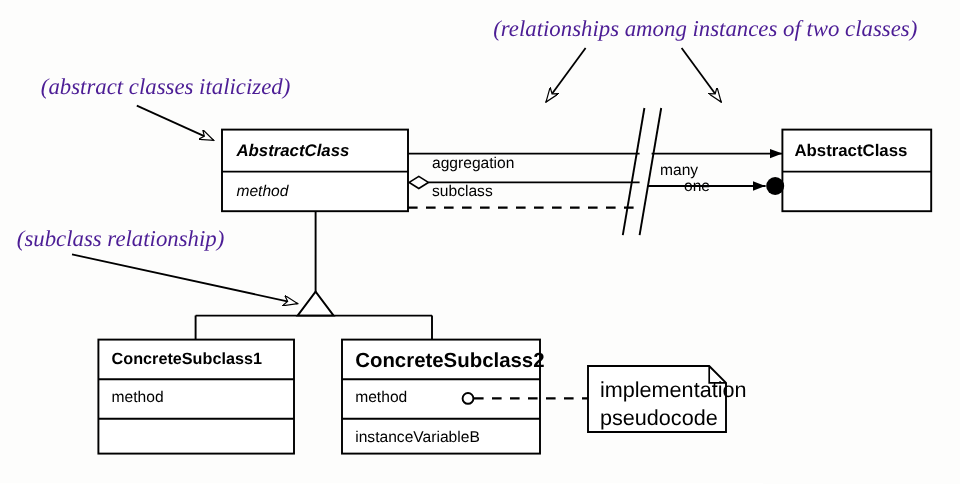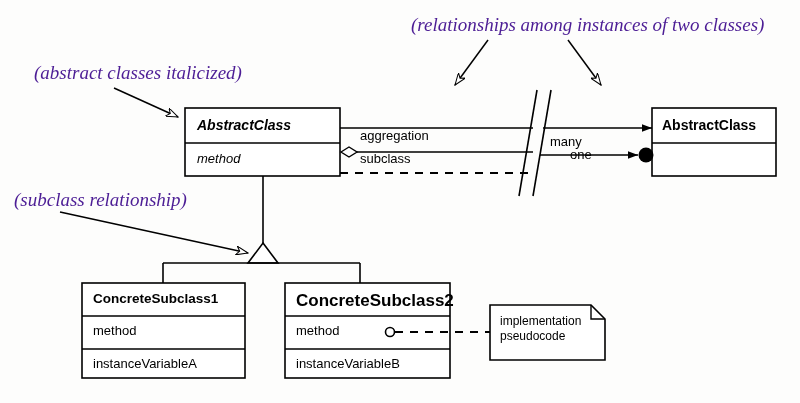--- a/index.html
+++ b/index.html
@@ -47,21 +47,21 @@
     position: absolute;
     font-family: "Liberation Serif", serif;
     font-style: italic;
     font-size: 19px;
     color: #4c1d95;
     white-space: nowrap;
   }
   .note-text {
     position: absolute;
     font-family: "Liberation Sans", sans-serif;
-    font-size: 12px;
+    font-size: 18px;
     line-height: 1.25;
     color: #000;
     white-space: pre-line;
   }
 </style>
 </head>
 <body>
 
 <div id="diagram-root">
 
@@ -144,21 +144,20 @@
   <div class="annot" style="left:411px; top:14px;">(relationships among instances of two classes)</div>
   <div class="annot" style="left:14px; top:189px;">(subclass relationship)</div>
 
   <div class="lbl lbl-italic-bold" style="left:197px; top:117px; font-size:14px;">AbstractClass</div>
   <div class="lbl lbl-italic" style="left:197px; top:152px;">method</div>
 
   <div class="lbl lbl-bold" style="left:662px; top:117px; font-size:14px;">AbstractClass</div>
 
   <div class="lbl lbl-bold" style="left:93px; top:291px; font-size:13.5px;">ConcreteSubclass1</div>
   <div class="lbl" style="left:93px; top:324px;">method</div>
-  <div class="lbl" style="left:93px; top:357px;">instanceVariableA</div>
 
   <div class="lbl lbl-bold" style="left:296px; top:291px; font-size:17px;">ConcreteSubclass2</div>
   <div class="lbl" style="left:296px; top:324px;">method</div>
   <div class="lbl" style="left:296px; top:357px;text-align:right;">instanceVariableB</div>
 
   <div class="lbl" style="left:360px; top:129px;">aggregation</div>
   <div class="lbl" style="left:360px; top:152px;">subclass</div>
   <div class="lbl" style="left:570px; top:108px;margin-top:40px;">one</div>
   <div class="lbl" style="left:550px; top:135px;">many</div>
 

